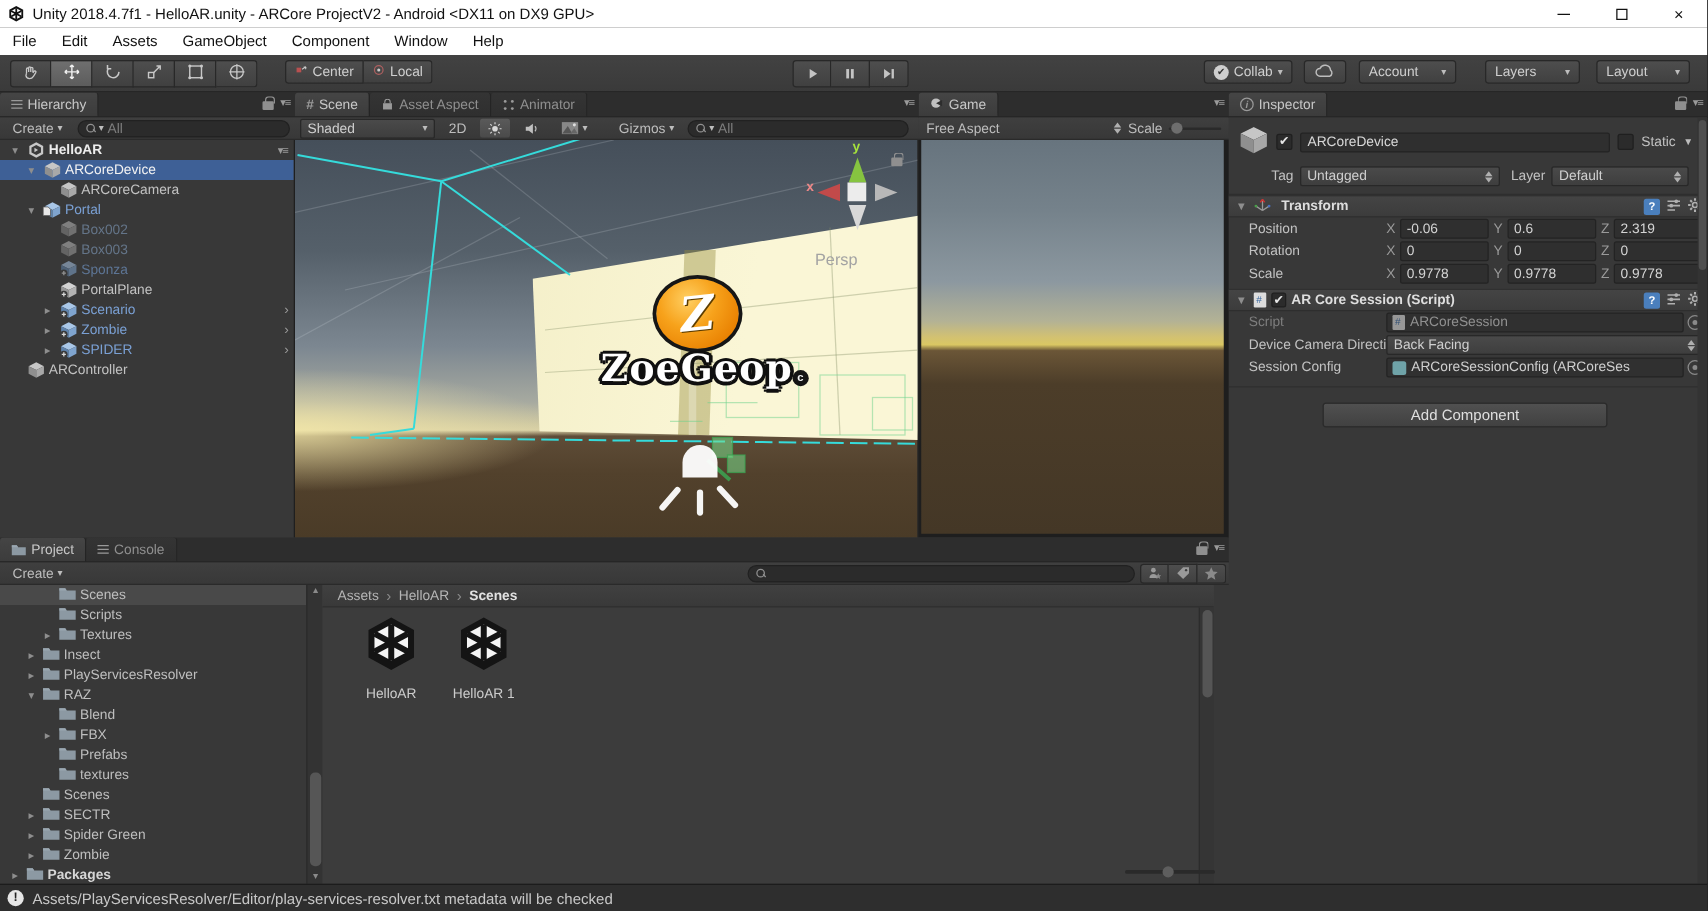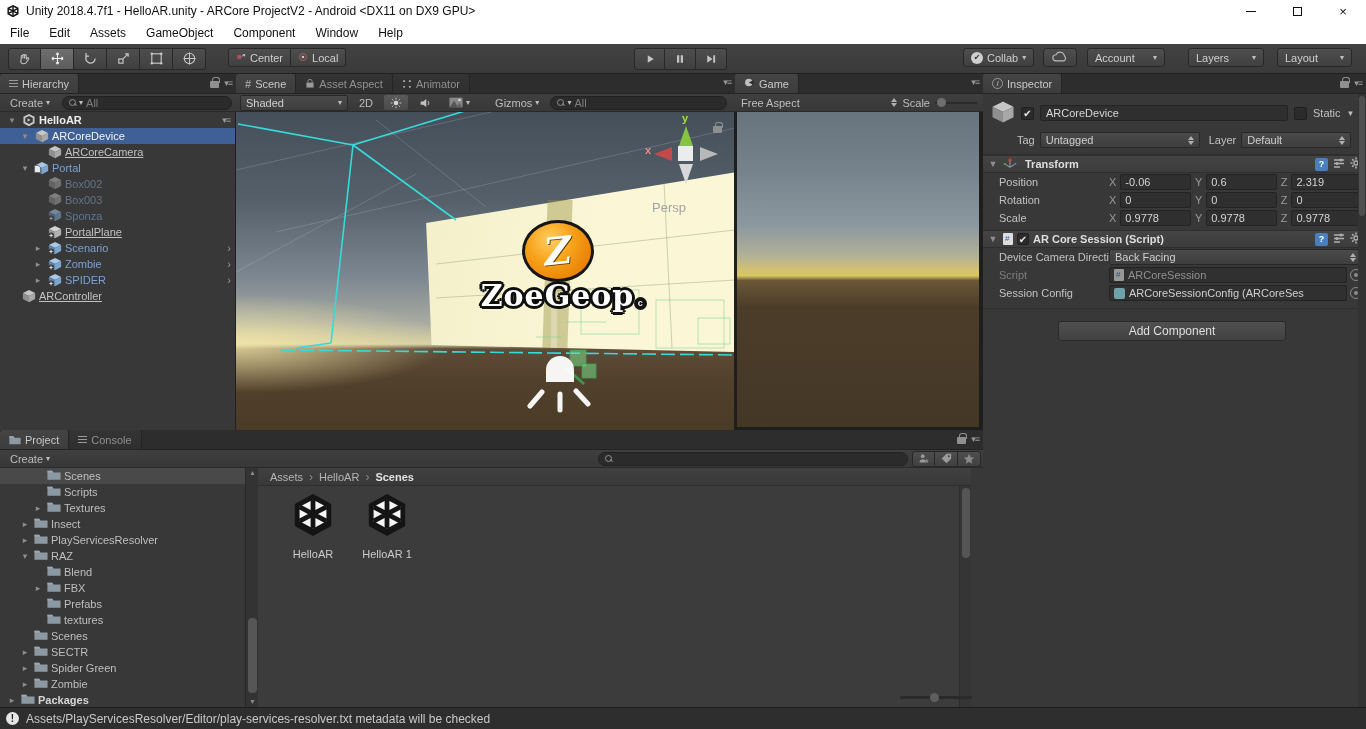--- a/index.html
+++ b/index.html
@@ -52,21 +52,21 @@
 
 
 #hier-strip{left:0;top:74px;width:236px;}
 #hier-sub{left:0;top:94px;width:236px;}
 #hier-body{position:absolute;left:0;top:112px;width:236px;height:318px;background:#383838;overflow:hidden;border-right:1px solid #1f1f1f;}
 .h-row{position:relative;height:16px;display:flex;align-items:center;gap:3px;white-space:nowrap;}
 .h-row .tri{width:12px;flex:0 0 12px;text-align:center;color:#8e8e8e;font-size:9px;}
 .h-row .ic{display:inline-flex;width:15px;flex:0 0 15px;justify-content:center;}
 .h-row.sel{background:#3e6096;}
 .lbl-scene{color:#ededed;font-weight:bold;}
-.lbl-normal{color:#c2c2c2;text-decoration:underline;}
+.lbl-normal{color:#c2c2c2;}
 .lbl-selected{color:#f2f2f2;}
 .lbl-prefab{color:#7aa0d4;}
 .lbl-faded{color:#647589;}
 .lbl-faded-prefab{color:#5d7595;}
 .row-expander{position:absolute;right:4px;color:#9a9a9a;font-size:11px;}
 .scene-menu-glyph{position:absolute;right:5px;color:#9a9a9a;font-size:9px;letter-spacing:-1px;}
 
 
 #scene-strip{left:236px;top:74px;width:499px;}
 #scene-sub{left:236px;top:94px;width:499px;}
@@ -774,40 +774,40 @@
             </svg></span>
         <span><svg width="12" height="12" viewBox="0 0 12 12">
               <circle cx="6" cy="6" r="2" fill="none" stroke="#b0b0b0" stroke-width="1.3"></circle>
               <g stroke="#b0b0b0" stroke-width="1.6">
                 <path d="M6 0.5v2M6 9.5v2M0.5 6h2M9.5 6h2M2.2 2.2l1.4 1.4M8.4 8.4l1.4 1.4M9.8 2.2L8.4 3.6M3.6 8.4l-1.4 1.4"></path>
               </g>
             </svg></span>
       </span>
     </div>
     <div class="comp-row">
+      <span class="comp-label dim">Script</span>
+      <div class="objfield" style="color:#909090">
+        <span class="scripticon" style="opacity:.6"></span>
+        <span>ARCoreSession</span>
+      </div>
+      <span class="picker">
+          <i></i>
+        </span>
+    </div>
+    <div class="comp-row">
       <span class="comp-label">Device Camera Directi</span>
       <div class="dropdown" style="flex:1">
         <span>Back Facing</span>
           <span class="spin">
             <i class="up"></i>
             <i class="dn"></i>
           </span>
       </div>
     </div>
     <div class="comp-row">
-      <span class="comp-label dim">Script</span>
-      <div class="objfield" style="color:#909090">
-        <span class="scripticon" style="opacity:.6"></span>
-        <span>ARCoreSession</span>
-      </div>
-      <span class="picker">
-          <i></i>
-        </span>
-    </div>
-    <div class="comp-row">
       <span class="comp-label">Session Config</span>
       <div class="objfield">
         <span class="configicon"></span>
         <span>ARCoreSessionConfig (ARCoreSes</span>
       </div>
       <span class="picker">
           <i></i>
         </span>
     </div>
     <div style="position:relative;height:120px;border-top:1px solid #2e2e2e;margin-top:6px;">

